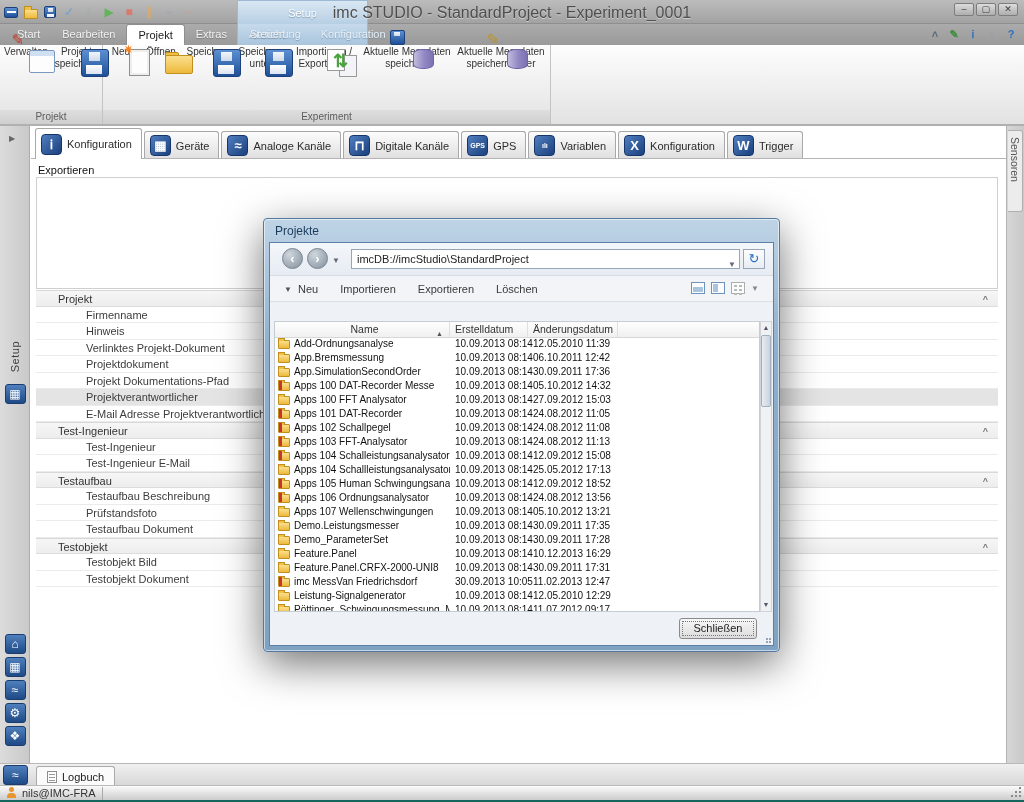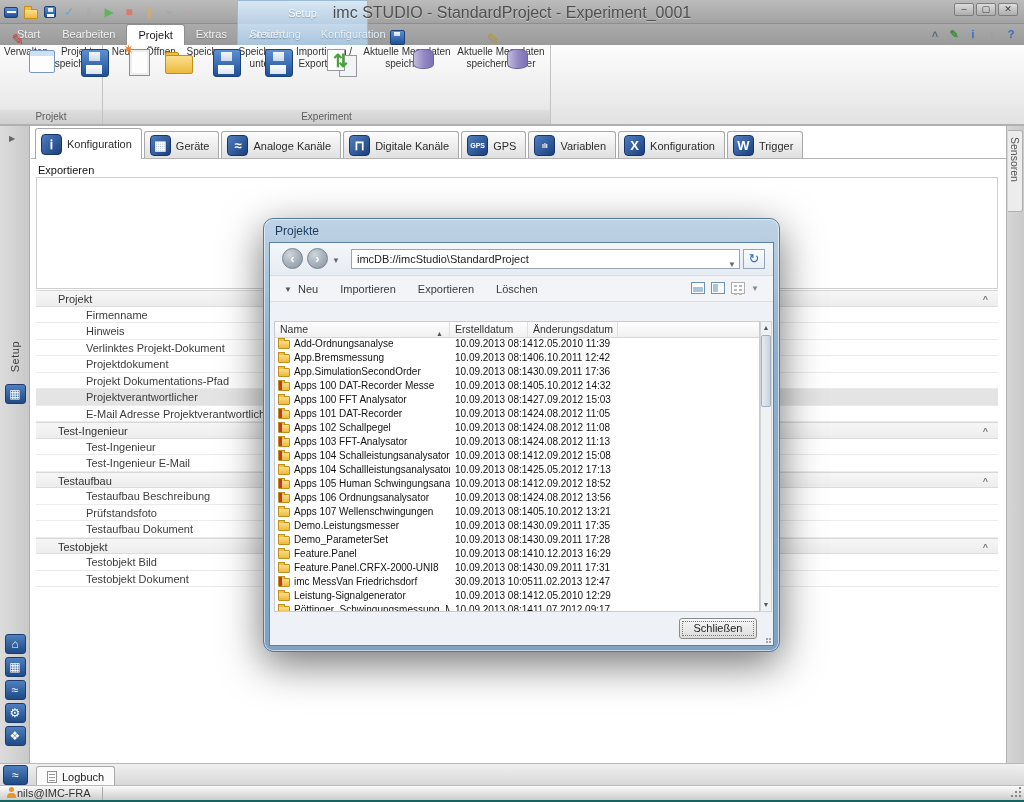--- a/index.html
+++ b/index.html
@@ -137,32 +137,32 @@
   .log-side-ico { position:absolute; left:3px; top:1px; width:25px; height:20px; border-radius:3px; border:1px solid #1a3c6e;
     background:linear-gradient(#4f7fbd,#1e4a86); color:#fff; font-size:12px; line-height:18px; text-align:center; }
   .logbuch-tab { position:absolute; left:36px; top:2px; height:20px; padding:0 10px; background:#fbfbfb;
     border:1px solid #aaa; border-bottom:none; border-radius:3px 3px 0 0; display:flex; align-items:center; gap:5px;
     font-size:11px; color:#222; }
   .log-ico { width:10px; height:12px; background:#fdfdfd; border:1px solid #8f8f8f; position:relative; }
   .log-ico::before { content:""; position:absolute; left:1px; top:2px; width:6px; height:1px; background:#999;
     box-shadow:0 3px 0 #999, 0 6px 0 #999; }
   .statusbar { position:absolute; left:0; top:785px; width:1024px; height:15px;
     background:linear-gradient(#fbfbfb,#cccccc); border-top:1px solid #bbb; }
-  .status-user { position:absolute; left:6px; top:1px; display:flex; align-items:flex-start; font-size:11px; color:#333; }
+  .status-user { position:absolute; left:6px; top:1px; display:flex; gap:5px; align-items:flex-start; font-size:11px; color:#333; }
   .person { width:11px; height:11px; position:relative; }
   .person::before { content:""; position:absolute; left:3px; top:0; width:5px; height:5px; border-radius:50%; background:#e8952d; }
   .person::after { content:""; position:absolute; left:1px; top:6px; width:9px; height:5px; border-radius:4px 4px 0 0; background:#e8952d; }
   .status-div { position:absolute; left:102px; top:1px; height:13px; border-left:1px solid #aaa; }
   .grip { position:absolute; right:3px; bottom:3px; width:10px; height:10px; }
   .grip::before { content:""; position:absolute; right:0; bottom:0; width:2px; height:2px; background:#8a8a8a;
     box-shadow:-4px 0 #8a8a8a,-8px 0 #8a8a8a,0 -4px #8a8a8a,-4px -4px #8a8a8a,0 -8px #8a8a8a; }
   .bottom-edge { position:absolute; left:0; top:800px; width:1024px; height:2px; background:#15655f; }
 
   
-  .dialog { position:absolute; left:263px; top:218px; width:517px; height:434px; border-radius:10px;
+  .dialog { position:absolute; left:263px; top:218px; width:517px; height:434px; border-radius:4px;
     background:linear-gradient(#bfd4e6,#8fafcc 30%,#7fa2c2); border:1px solid #54789e;
     box-shadow:0 12px 42px rgba(0,0,0,.55), inset 0 0 0 1px rgba(255,255,255,.55); z-index:10; }
   .dlg-title { position:absolute; left:11px; top:5px; font-size:12px; color:#1c3c5e; }
   .dlg-body { position:absolute; left:5px; top:23px; right:5px; bottom:5px; background:#eef2f7; border:1px solid #5c80a6; }
 
   .dlg-nav { position:absolute; left:0; top:0; right:0; height:33px; background:linear-gradient(#f4f7fa,#e6ecf3);
     border-bottom:1px solid #d4dce6; }
   .nav-circle { position:absolute; top:5px; width:21px; height:21px; border-radius:50%;
     background:radial-gradient(circle at 35% 30%, #cfd6dd, #9aa5b0 70%, #7d8a96); border:1px solid #76828e;
     color:#fff; text-align:center; font-size:13px; line-height:19px; font-weight:bold; }
@@ -185,21 +185,21 @@
   .v-ico.fill-left::before { content:""; position:absolute; left:1px; top:1px; bottom:1px; width:5px; background:#a9c4dd; }
   .v-ico.gray { border-color:#adadad; }
   .v-ico.gray::before { content:""; position:absolute; left:2px; top:2px; width:3px; height:2px; background:#b8b8b8;
     box-shadow:5px 0 #b8b8b8, 0 4px #b8b8b8, 5px 4px #b8b8b8, 0 8px #b8b8b8, 5px 8px #b8b8b8; }
   .tb-views .vdd { font-size:8px; color:#888; }
 
   .dlg-list { position:absolute; left:4px; top:78px; width:486px; bottom:33px; background:#fff; border:1px solid #c6ccd4; }
   .list-head { display:flex; height:16px; background:linear-gradient(#fefefe,#f0f0f0); border-bottom:1px solid #d8d8d8;
     font-size:10.5px; color:#333; }
   .lh-cell { line-height:15px; padding-left:5px; border-right:1px solid #e0e0e0; position:relative; }
-  .lh-name { width:175px; } .lh-created { width:78px; } .lh-mod { width:90px; } .lh-fill { flex:1; border-right:none; }
+  .lh-name { width:175px;text-align:center; } .lh-created { width:78px; } .lh-mod { width:90px; } .lh-fill { flex:1; border-right:none; }
   .sort-arrow { position:absolute; right:6px; top:4px; font-size:7px; color:#555; }
   .list-rows { position:absolute; left:0; top:16px; right:0; bottom:0; overflow:hidden; }
   .l-row { display:flex; height:14px; align-items:flex-start; font-size:10px; color:#111; white-space:nowrap; }
   .lr-name { width:175px; display:flex; align-items:center; gap:4px; padding-left:3px; overflow:hidden; }
   .lr-created { width:78px; padding-left:5px; } .lr-mod { padding-left:5px; }
   .row-folder { width:12px; height:9px; position:relative; background:linear-gradient(#fadf8e,#eeb93c);
     border:1px solid #c28f1c; border-radius:1px; flex:0 0 12px; margin-top:1px; }
   .row-folder::before { content:""; position:absolute; left:-1px; top:-3px; width:5px; height:2px; background:#f0bf46;
     border:1px solid #c28f1c; border-bottom:none; }
   .row-folder.red::after { content:""; position:absolute; left:0px; top:-2px; width:3px; height:9px; background:#c63434; }

